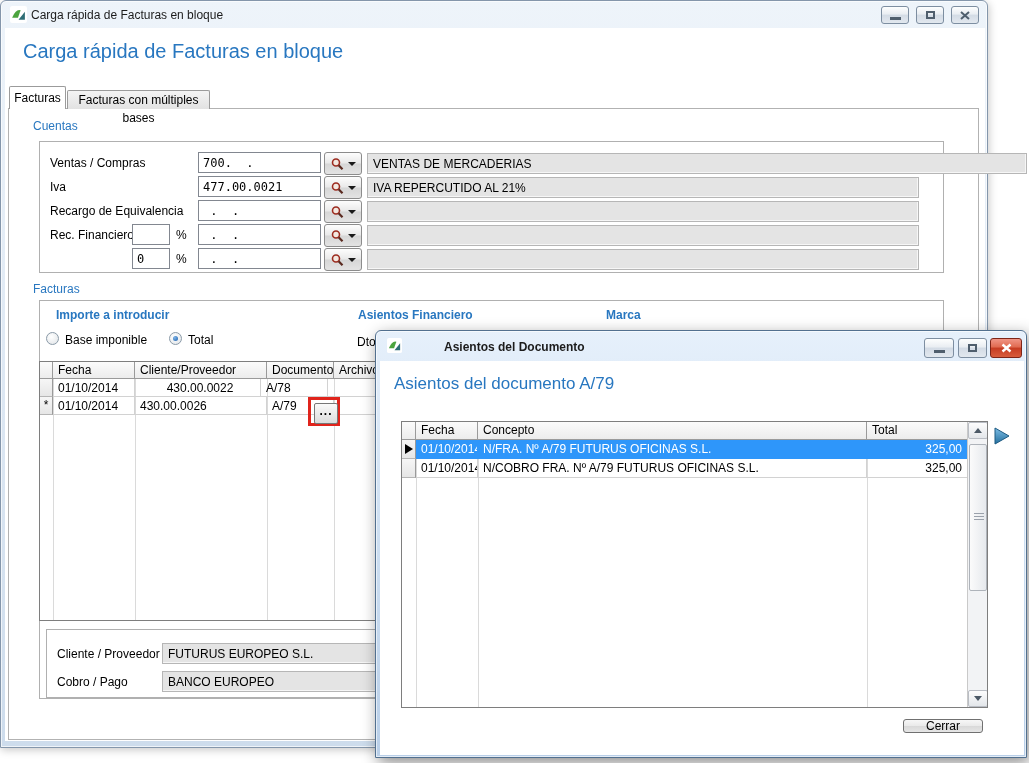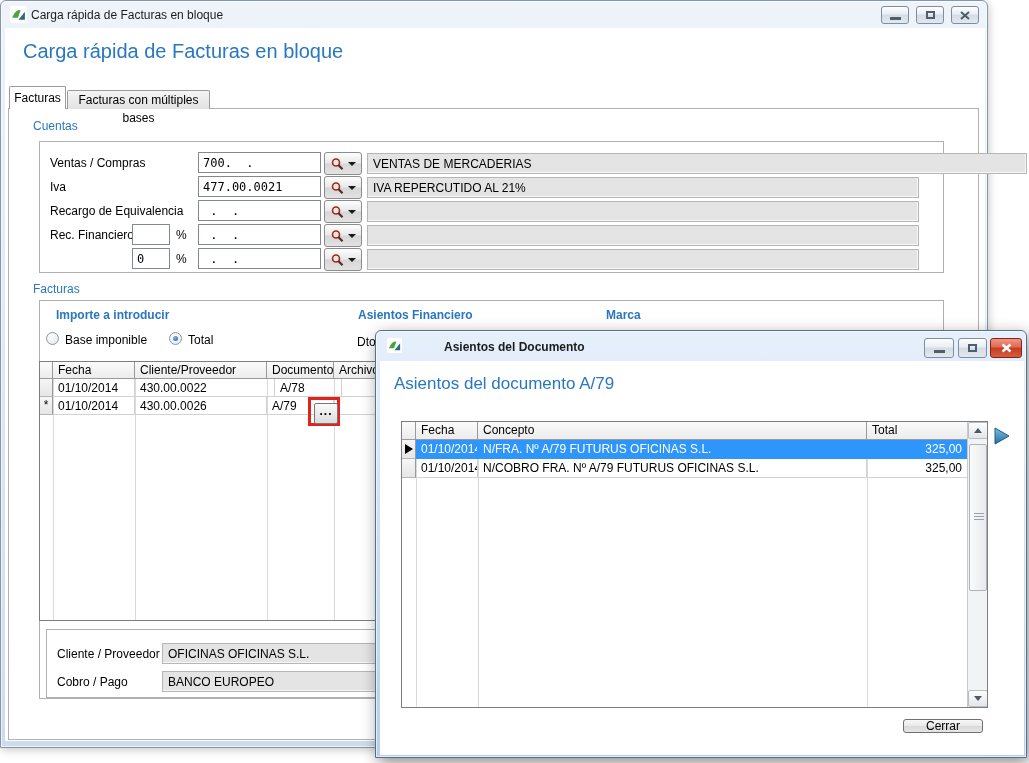--- a/index.html
+++ b/index.html
@@ -227,40 +227,40 @@
       </div>
       <div class="vline" style="left:13px; top:17px; bottom:0;"></div>
       <div class="vline" style="left:95px; top:17px; bottom:0;"></div>
       <div class="vline" style="left:227px; top:17px; bottom:0;"></div>
       <div class="vline" style="left:294px; top:17px; bottom:0;"></div>
       <div class="vline" style="left:356px; top:17px; bottom:0;"></div>
 
       <div class="g-row" style="left:0; top:17px; width:905px; height:18px;">
         <div class="g-sel" style="width:13px;"></div>
         <div class="g-cell" style="width:82px;">01/10/2014</div>
-        <div class="g-cell" style="width:140px;">430.00.0022</div>
+        <div class="g-cell" style="width:126px;text-align:center;">430.00.0022</div>
         <div class="g-cell" style="width:67px;">A/78</div>
         <div class="g-cell" style="width:62px;"></div>
       </div>
       <div class="g-row" style="left:0; top:35px; width:905px; height:18px;">
         <div class="g-sel" style="width:13px;">*</div>
         <div class="g-cell" style="width:82px;">01/10/2014</div>
         <div class="g-cell" style="width:132px;">430.00.0026</div>
         <div class="g-cell" style="width:67px;">A/79</div>
         <div class="g-cell" style="width:62px;"></div>
       </div>
 
       <div class="red-highlight" style="left:268px; top:35px;">
         <div class="ellipsis-btn">...</div>
       </div>
     </div>
 
     <div class="groupbox" style="left:45px; top:628px; width:890px; height:69px;">
       <span class="abs lbl" style="left:10px; top:17px;">Cliente / Proveedor</span>
-      <div class="readonly-field" style="left:115px; top:13px; width:258px;">OFICINAS OFICINAS S.L.</div>
+      <div class="readonly-field" style="left:115px; top:13px; width:258px;">FUTURUS EUROPEO S.L.</div>
       <span class="abs lbl" style="left:10px; top:45px;">Cobro / Pago</span>
       <div class="readonly-field" style="left:115px; top:41px; width:258px;">BANCO EUROPEO</div>
     </div>
   </div>
 
   <div id="dialog-frame" class="win-frame">
     <div class="titlebar" style="height:28px;">
       <svg class="app-icon" style="left:11px; top:7px; width:15px; height:15px;" viewBox="0 0 16 16">
         <rect width="16" height="16" rx="2" fill="#ffffff"></rect>
         <path d="M2 11 Q5.5 2.5 10 4 L7.5 11 Z" fill="#4ba43e"></path>

